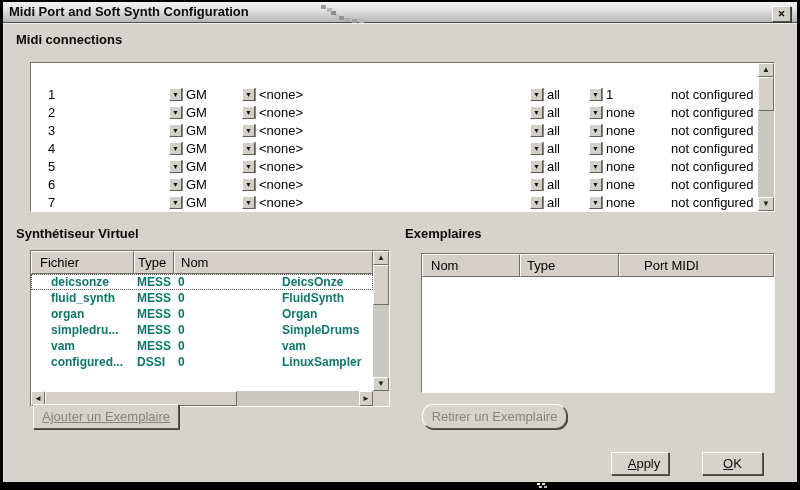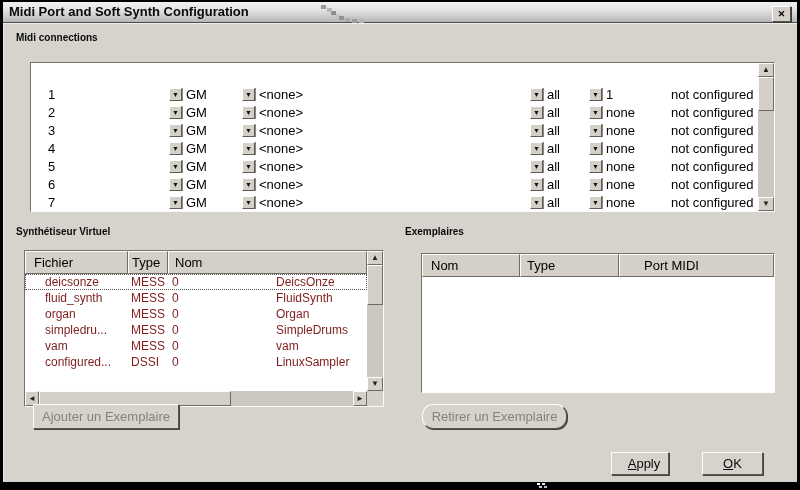--- a/index.html
+++ b/index.html
@@ -25,21 +25,21 @@
     box-shadow:1px 1px 0 #3a3835;
     display:flex; align-items:center; justify-content:center;
     font-size:9px; font-weight:bold; color:#000; line-height:1;
   }
   
   .content {
     position:absolute; left:3px; top:23px; width:794px; height:459px;
     background:#d6d3cd; border-top:1px solid #efefec; border-left:1px solid #e6e4df;
     box-sizing:border-box;
   }
-  .seclabel { position:absolute; font-size:10px; font-weight:bold; color:#0a0a0a; white-space:nowrap; }
+  .seclabel { position:absolute; font-size:13px; font-weight:bold; color:#0a0a0a; white-space:nowrap; }
   
   .tbl {
     position:absolute; background:#fff; box-sizing:border-box;
     border:1px solid; border-color:#75726c #fbfbfa #fbfbfa #75726c;
   }
   .hc {
     background:#d4d0c8; box-sizing:border-box;
     border-top:1px solid #fcfcfb; border-left:1px solid #fcfcfb;
     border-right:1px solid #6f6c66; border-bottom:1px solid #6f6c66;
     font-size:13px; color:#000; display:flex; align-items:center;
@@ -52,21 +52,21 @@
   .mc { display:flex; align-items:center; font-size:13px; color:#000; flex-shrink:0; white-space:nowrap; overflow:hidden; box-sizing:border-box; }
   .c-port { width:41px; justify-content:center; }
   .c-gui  { width:31px; } .c-i { width:21px; } .c-o { width:44px; }
   .c-instr{ width:73px; } .c-dev { width:143px; }
   .c-inr  { width:57px; } .c-outr{ width:88px; }
   .c-defin{ width:59px; } .c-defout{ width:75px; }
   .c-etat { flex:1; padding-left:8px; }
   
   .srow { display:flex; height:16px; }
   .shrow { display:flex; height:23px; }
-  .sc { display:flex; align-items:center; font-size:12px; color:#7f1d1d; flex-shrink:0; white-space:nowrap; overflow:hidden; box-sizing:border-box; }
+  .sc { display:flex; align-items:center; font-size:12px; color:#0f766e; flex-shrink:0; white-space:nowrap; overflow:hidden; box-sizing:border-box;font-weight:bold; }
   .s-fichier { width:103px; padding-left:20px; }
   .s-type { width:40px; padding-left:3px; }
   .s-inst { width:103px; padding-left:4px; }
   .s-nom  { flex:1; padding-left:5px; }
   .focus { outline:1px dotted #555; outline-offset:-1px; }
   .x-nom { width:98px; padding-left:8px; } .x-type { width:99px; padding-left:6px; } .x-port { flex:1; padding-left:24px; }
   
   .combo {
     width:13px; height:13px; background:#d4d0c8; box-sizing:border-box;
     border:1px solid; border-color:#ffffff #5f5c58 #5f5c58 #ffffff;
@@ -370,21 +370,21 @@
         </div>
       <div class="thumb" style="left:0; top:14px; width:16px; height:34px;"></div>
       <div class="sbtn" style="left:0; bottom:0; width:16px; height:14px;">
           <span>▼</span>
         </div>
     </div>
   </div>
 
   <div class="seclabel" style="left:16px; top:226px;">Synthétiseur Virtuel</div>
 
-  <div class="tbl" style="left:24px; top:250px; width:360px; height:157px;">
+  <div class="tbl" style="left:30px; top:250px; width:360px; height:157px;">
     <div class="shrow" style="position:absolute; left:0; top:0; right:16px;">
       <div class="hc s-fichier" style="padding-left:8px;">Fichier</div>
       <div class="hc s-type">Type</div>
       <div class="hc s-nom" style="padding-left:6px;">Nom</div>
     </div>
     <div style="position:absolute; left:0; top:23px; right:16px; bottom:15px; overflow:hidden; background:#fff;">
       <div class="srow focus">
         <div class="sc s-fichier">deicsonze</div>
         <div class="sc s-type">MESS</div>
         <div class="sc s-inst">0</div>
@@ -437,21 +437,21 @@
           <span>◄</span>
         </div>
       <div class="thumb" style="left:14px; top:0; width:192px; height:15px;"></div>
       <div class="sbtn" style="right:0; top:0; width:14px; height:15px;">
           <span>►</span>
         </div>
     </div>
     <div class="corner" style="right:0; bottom:0; width:16px; height:15px;"></div>
   </div>
 
-  <div class="btn disabled" style="left:33px; top:404px; width:146px; height:25px;">
+  <div class="btn disabled" style="left:33px; top:404px; width:146px; height:25px;text-decoration:underline;">
     <span>Ajouter un Exemplaire</span>
   </div>
 
   <div class="seclabel" style="left:405px; top:226px;">Exemplaires</div>
 
   <div class="tbl" style="left:421px; top:253px; width:354px; height:140px;">
     <div class="shrow" style="position:absolute; left:0; top:0; right:0;">
       <div class="hc x-nom">Nom</div>
       <div class="hc x-type">Type</div>
       <div class="hc x-port">Port MIDI</div>

